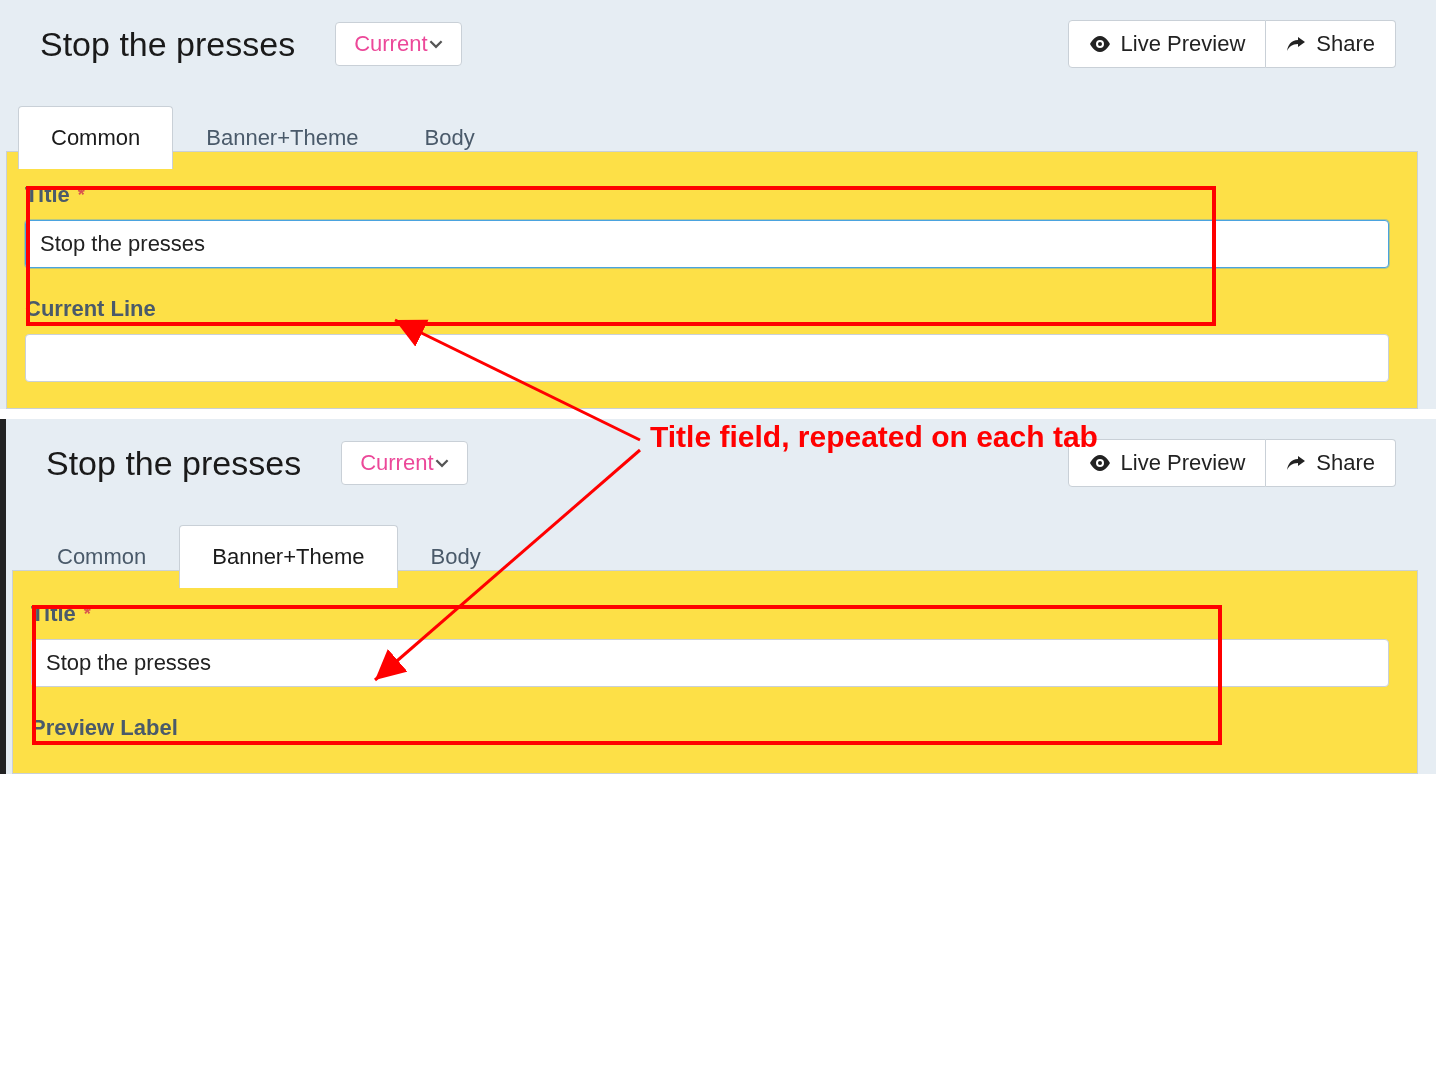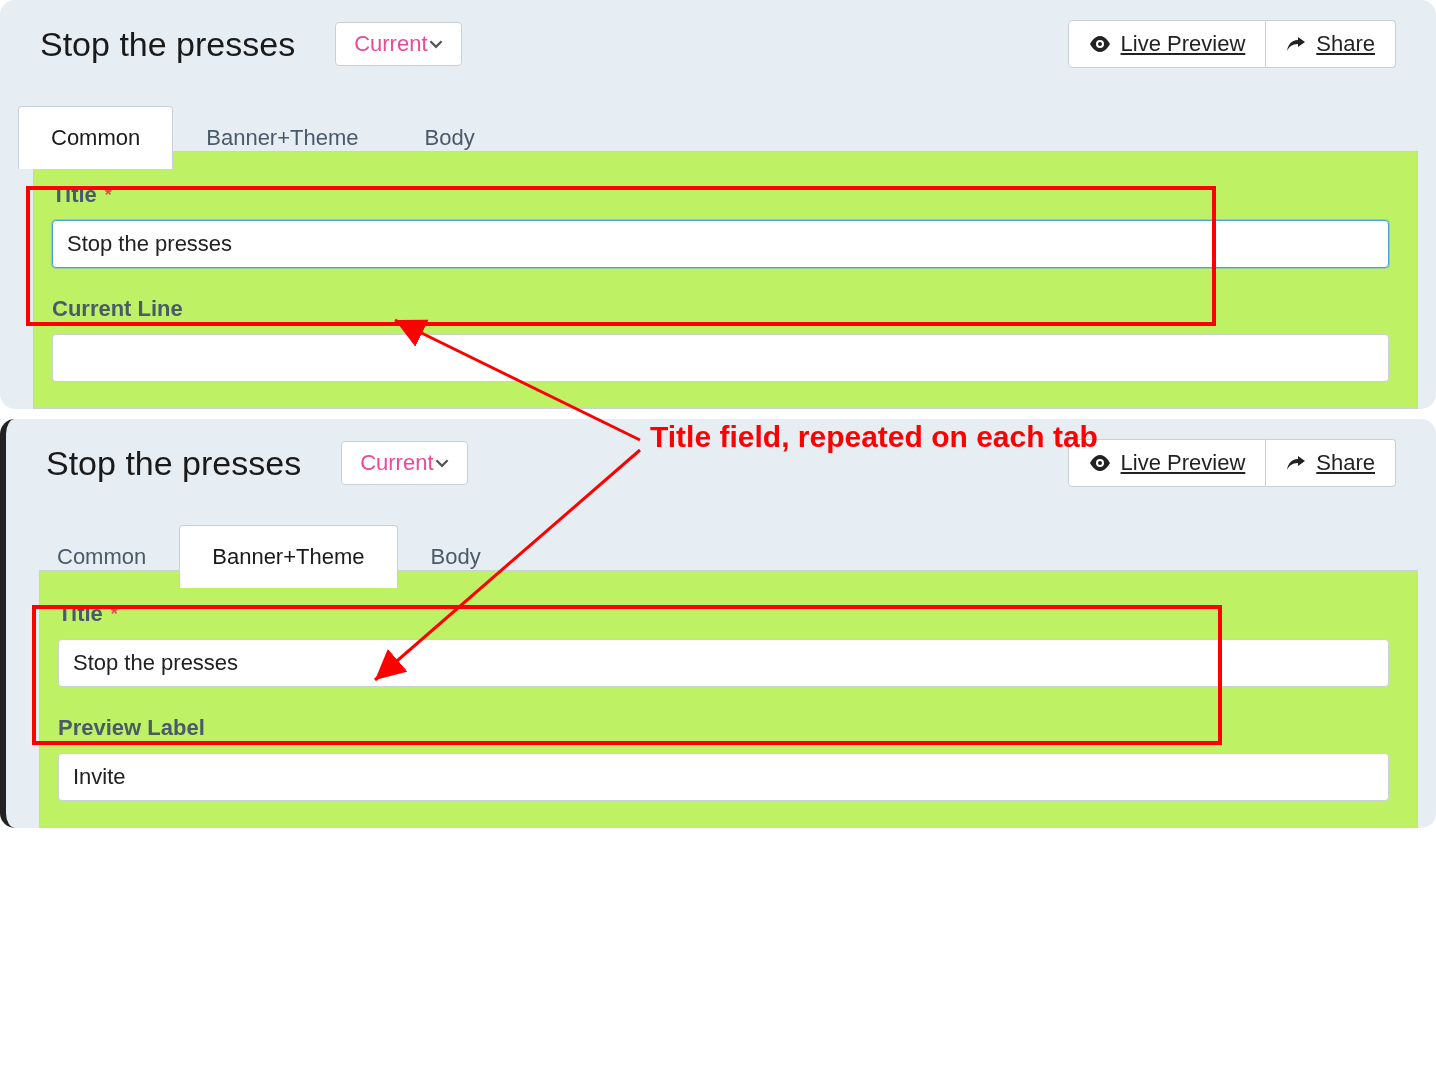--- a/index.html
+++ b/index.html
@@ -7,21 +7,20 @@
     font-family: -apple-system, BlinkMacSystemFont, "Segoe UI", Helvetica, Arial, sans-serif;
     background: #fff;
     font-size: 16px;
     color: #1a1a1a;
     width: 1436px;
     position: relative;
   }
   .panel {
     background: #e6edf3;
     position: relative;
-    border-radius: 15px;
   }
   .panel-header {
     display: flex;
     align-items: center;
     padding: 0 40px;
     height: 88px;
   }
   .page-title {
     font-size: 34px;
     font-weight: 400;
@@ -48,21 +47,20 @@
   .action-btn {
     display: inline-flex;
     align-items: center;
     background: #fff;
     border: 1px solid #c9d0d7;
     padding: 10px 20px;
     font-size: 22px;
     color: #222;
     cursor: pointer;
     gap: 10px;
-    text-decoration: underline;
   }
   .action-btn + .action-btn { border-left: none; }
   .action-btn:first-child { border-radius: 4px 0 0 4px; }
   .action-btn:last-child  { border-radius: 0 4px 4px 0; }
   .tabs {
     display: flex;
     padding-left: 18px;
     align-items: flex-end;
   }
   .tab {
@@ -75,23 +73,23 @@
     position: relative;
     top: 18px;
   }
   .tab.active {
     background: #fff;
     color: #1a1a1a;
     border-color: #c9d0d7;
     border-radius: 4px 4px 0 0;
   }
   .form-area {
-    background: #bef264;
-    border: 1px solid #c9d0d7;
-    margin: 0 18px 0 33px;
+    background: #fde047;
+    border: 1px solid #c9d0d7;
+    margin: 0 18px 0 6px;
     padding: 30px 28px 20px 18px;
   }
   .form-group { margin-bottom: 28px; }
   .form-label {
     font-size: 22px;
     font-weight: 700;
     color: #4a5a6a;
     margin-bottom: 12px;
     display: flex;
     align-items: center;
@@ -212,21 +210,20 @@
   <div class="form-area">
     <div class="form-group">
       <div class="form-label">
         <span>Title</span>
         <span class="req">*</span>
       </div>
       <input class="text-input" type="text" value="Stop the presses" style="">
     </div>
     <div class="form-group" style="margin-bottom:6px;">
       <div class="form-label">Preview Label</div>
-      <input class="text-input" type="text" value="Invite" style="">
     </div>
   </div>
 
   <div class="highlight-box" style="left:26px; top:186px; width:1190px; height:140px;"></div>
 </div>
 
 <div class="annotation-text" style="left:650px; top:420px;">Title field, repeated on each tab</div>
 
 <svg class="arrow" style="left:0; top:0;" width="1436" height="1081">
   <defs>

